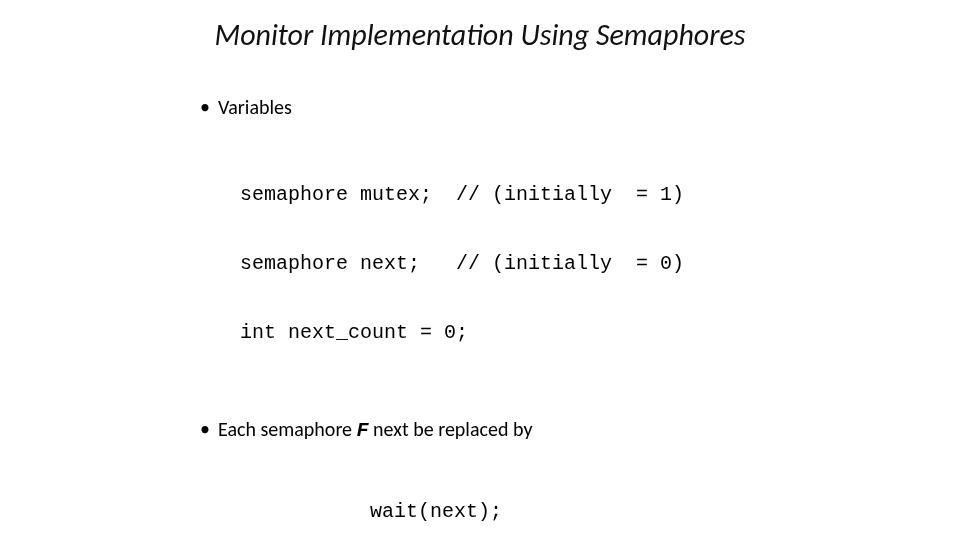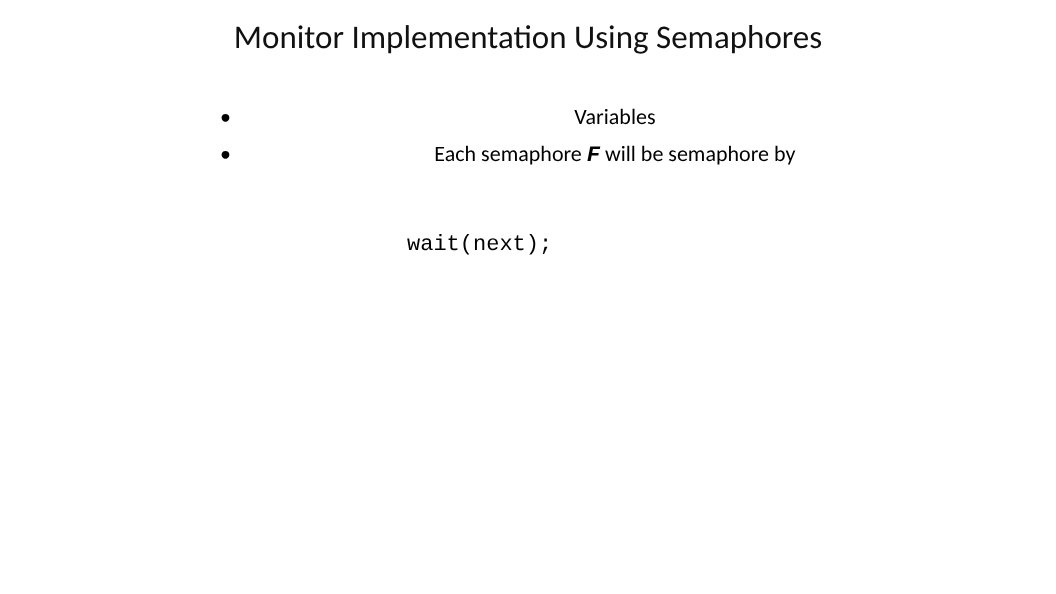--- a/index.html
+++ b/index.html
@@ -19,34 +19,34 @@
   }
   .title {
     position: absolute;
     top: 16px;
     left: 0;
     width: 100%;
     text-align: center;
     font-size: 30px;
     font-weight: 400;
     color: #111;
+    font-style: italic;
   }
   .content {
     position: absolute;
     top: 96px;
     left: 200px;
     width: 700px;
     font-size: 20px;
     line-height: 1.15;
   }
   .bullet {
     position: relative;
     padding-left: 18px;
     margin-bottom: 10px;
-    text-align: center;
   }
   .bullet::before {
     content: "•";
     position: absolute;
     left: 0;
     top: 0;
   }
   .mono {
     font-family: "Courier New", Courier, monospace;
     font-size: 20px;
@@ -77,23 +77,28 @@
 <body>
 
 <div class="slide">
 
   <div class="title">Monitor Implementation Using Semaphores</div>
 
   <div class="content">
 
     <div class="bullet">Variables</div>
 
+    <div class="mono vars-block">
+      <div>semaphore mutex;  // (initially  = 1)</div>
+      <div>semaphore next;   // (initially  = 0)</div>
+      <div>int next_count = 0;</div>
+    </div>
 
     <div class="bullet proc-bullet">
-      <span>Each semaphore </span><span class="bold-mono italic">F</span><span>  will be semaphore by</span>
+      <span>Each semaphore </span><span class="bold-mono italic">F</span><span>  next be replaced by</span>
     </div>
 
     <div class="mono proc-block">
       <div>wait(next);</div>
       
       
       
       
       
       

